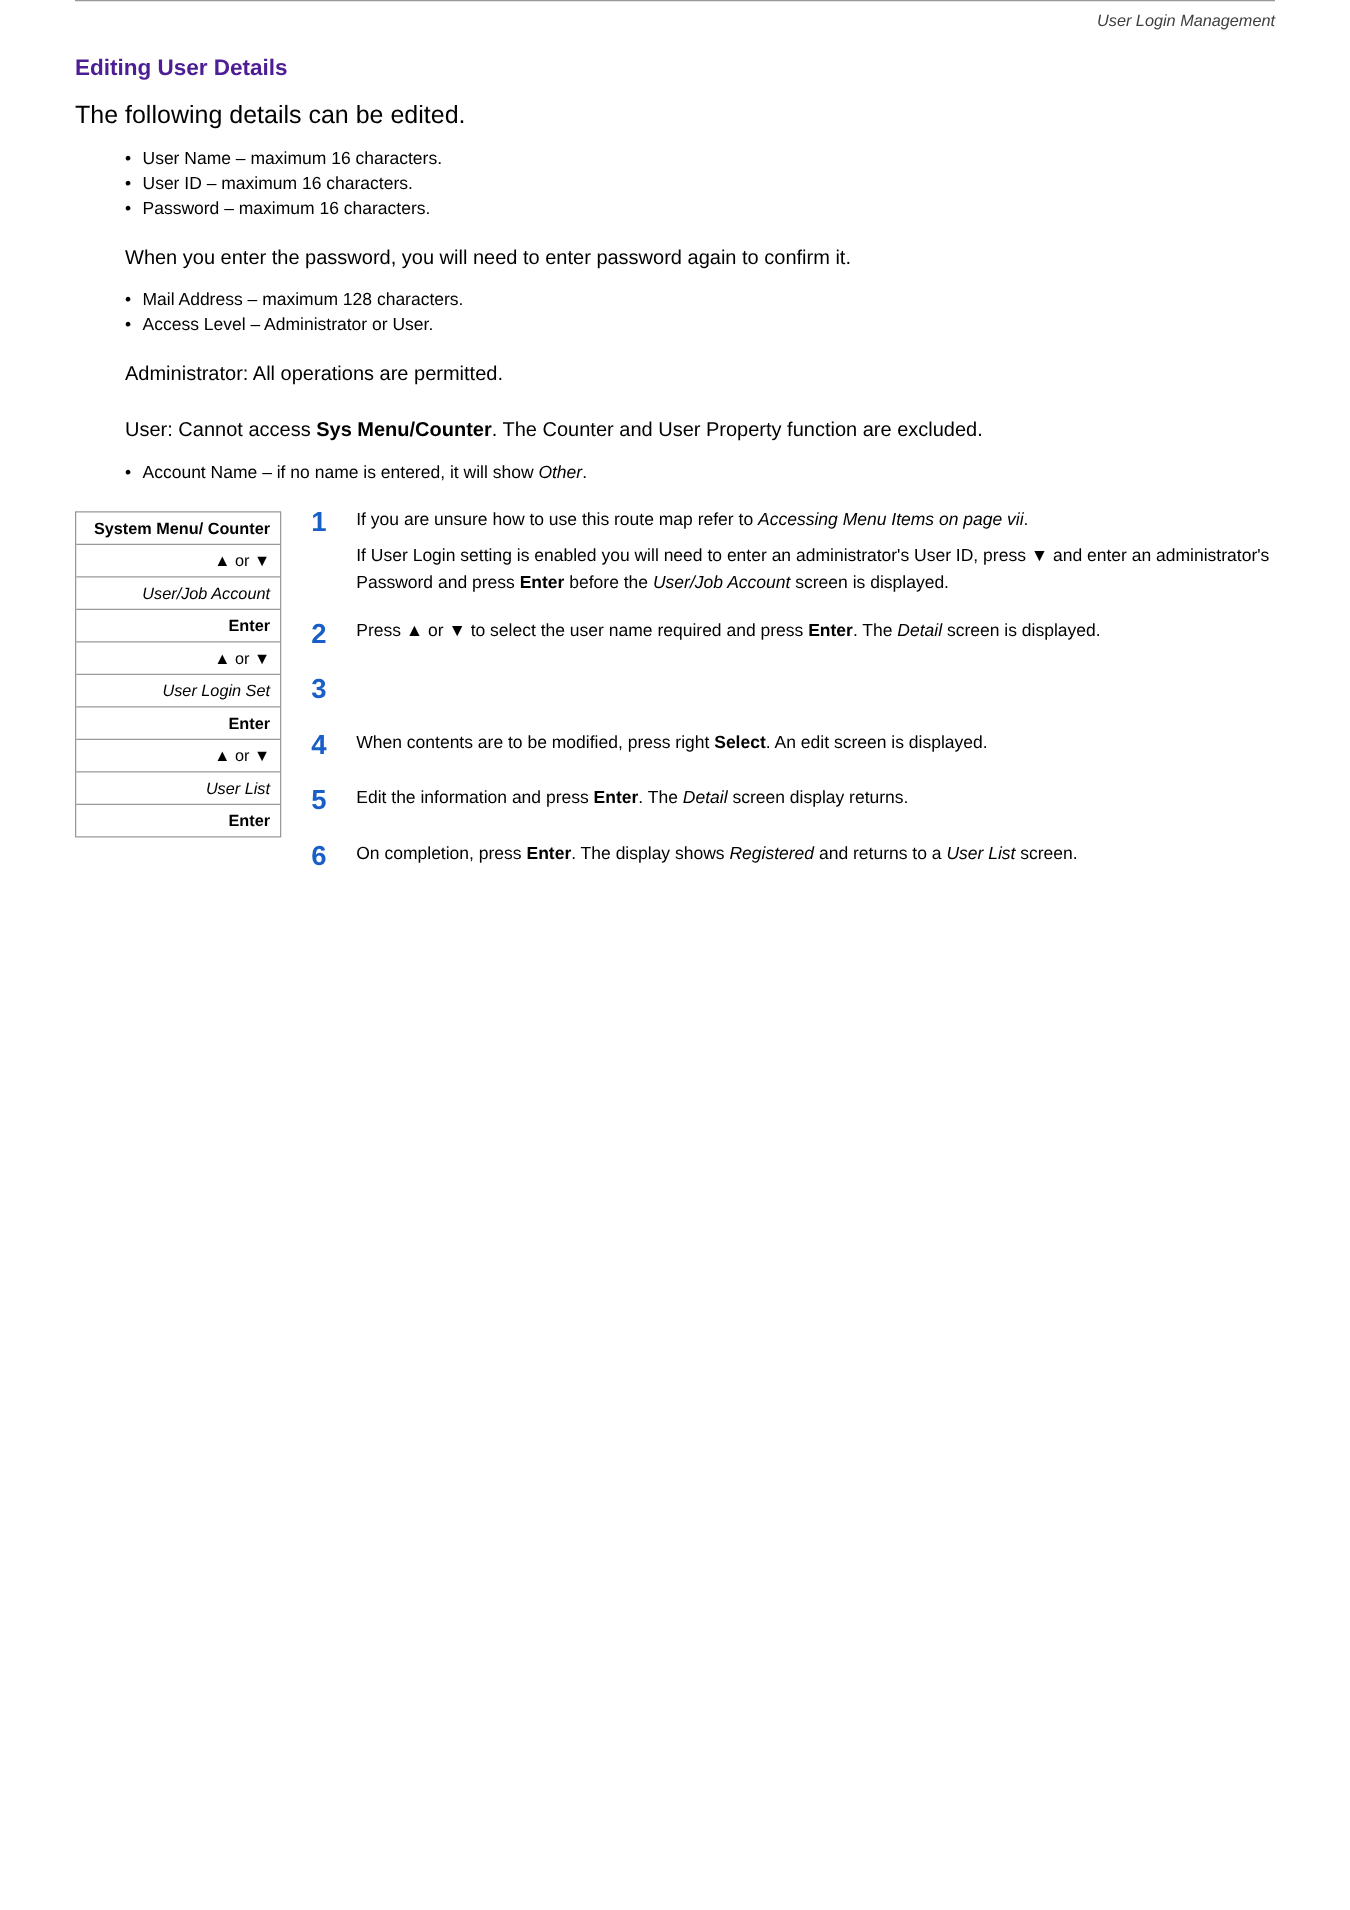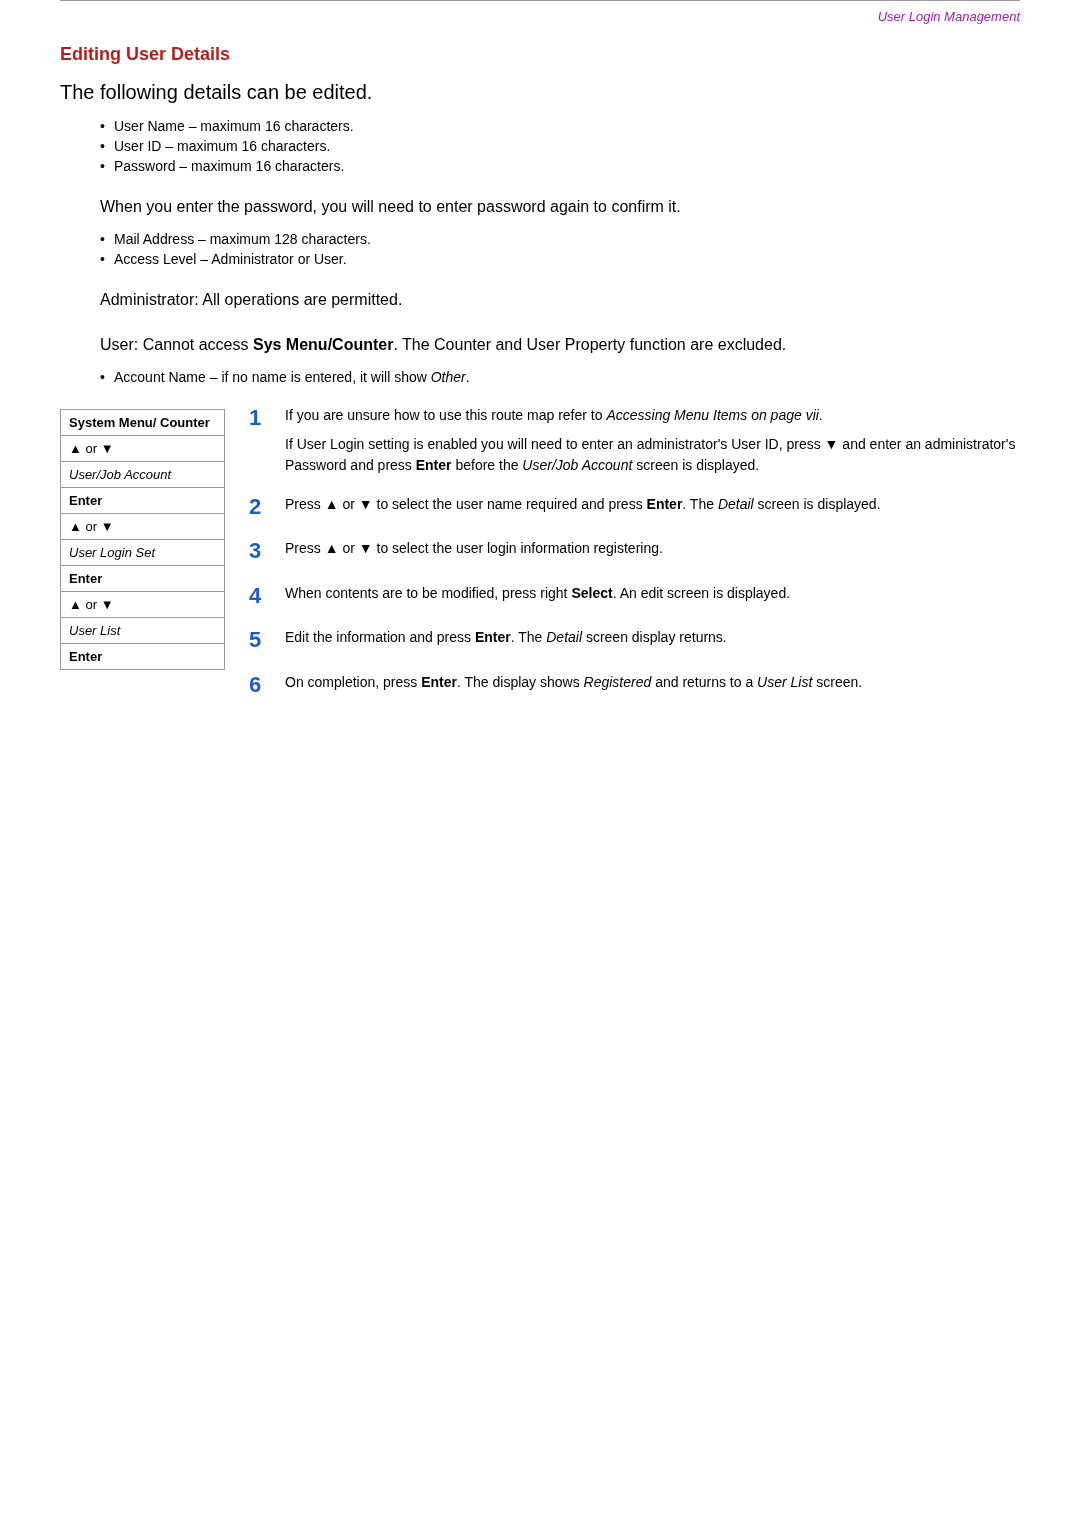--- a/index.html
+++ b/index.html
@@ -25,32 +25,32 @@
     .header-line {
       border-top: 1px solid #999;
       margin: 0 60px;
       padding-top: 8px;
     }
 
     .header-right {
       text-align: right;
       font-style: italic;
       font-size: 13px;
-      color: #a21caf;
+      color: #404040;
       padding-right: 0;
     }
 
     
     .main-content {
       padding: 20px 60px 0 60px;
     }
 
     
     .page-title {
-      color: #b91c1c;
+      color: #4c1d95;
       font-size: 18px;
       font-weight: bold;
       margin-bottom: 16px;
     }
 
     
     .intro-text {
       font-size: 20px;
       margin-bottom: 14px;
     }
@@ -97,21 +97,21 @@
       flex-shrink: 0;
       border: 1px solid #999;
       font-size: 13px;
       height: fit-content;
       margin-top: 4px;
     }
 
     .route-map-row {
       border-bottom: 1px solid #999;
       padding: 5px 8px;
-      text-align: left;
+      text-align: right;
       font-size: 13px;
     }
 
     .route-map-row:last-child {
       border-bottom: none;
     }
 
     .route-map-row.bold-text {
       font-weight: bold;
     }
@@ -252,23 +252,20 @@
 
         <div class="step-item">
           <div class="step-number">2</div>
           <div class="step-content">
             <p>Press ▲ or ▼ to select the user name required and press <strong>Enter</strong>. The <em>Detail</em> screen is displayed.</p>
           </div>
         </div>
 
         <div class="step-item">
           <div class="step-number">3</div>
-          <div class="step-content">
-            <p>Press ▲ or ▼ to select the user login information registering.</p>
-          </div>
         </div>
 
         <div class="step-item">
           <div class="step-number">4</div>
           <div class="step-content">
             <p>When contents are to be modified, press right <strong>Select</strong>. An edit screen is displayed.</p>
           </div>
         </div>
 
         <div class="step-item">

